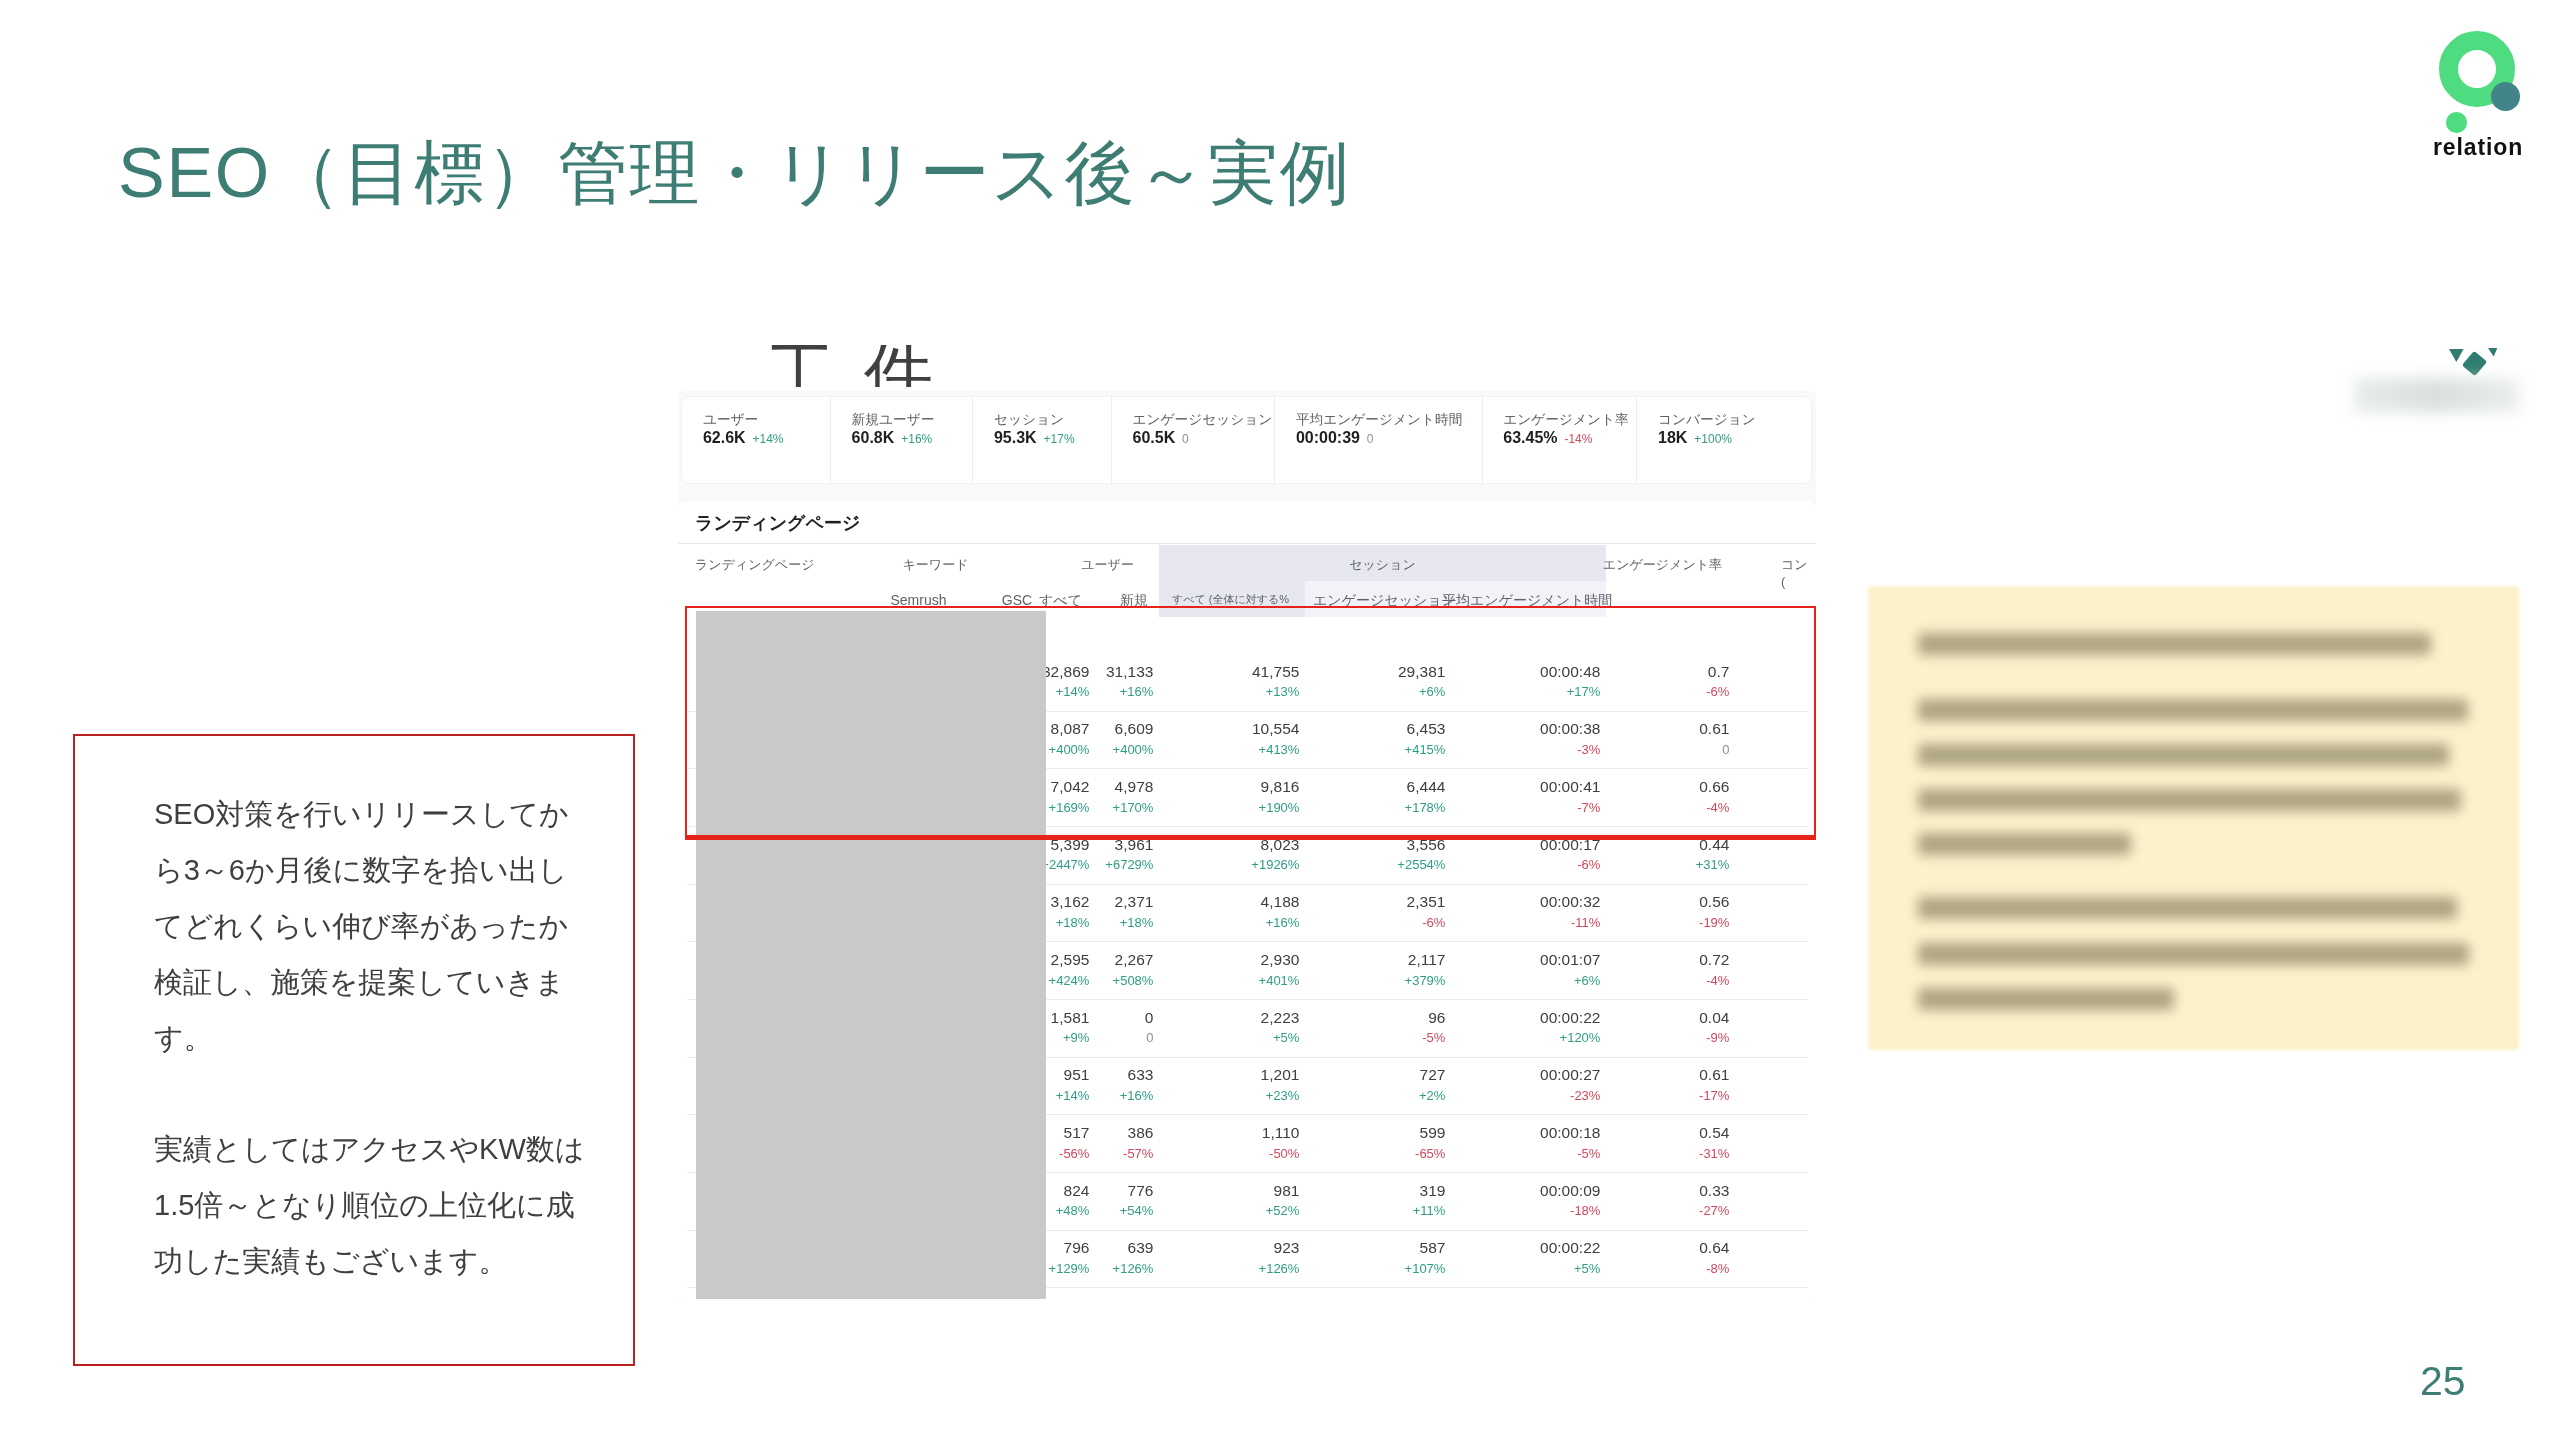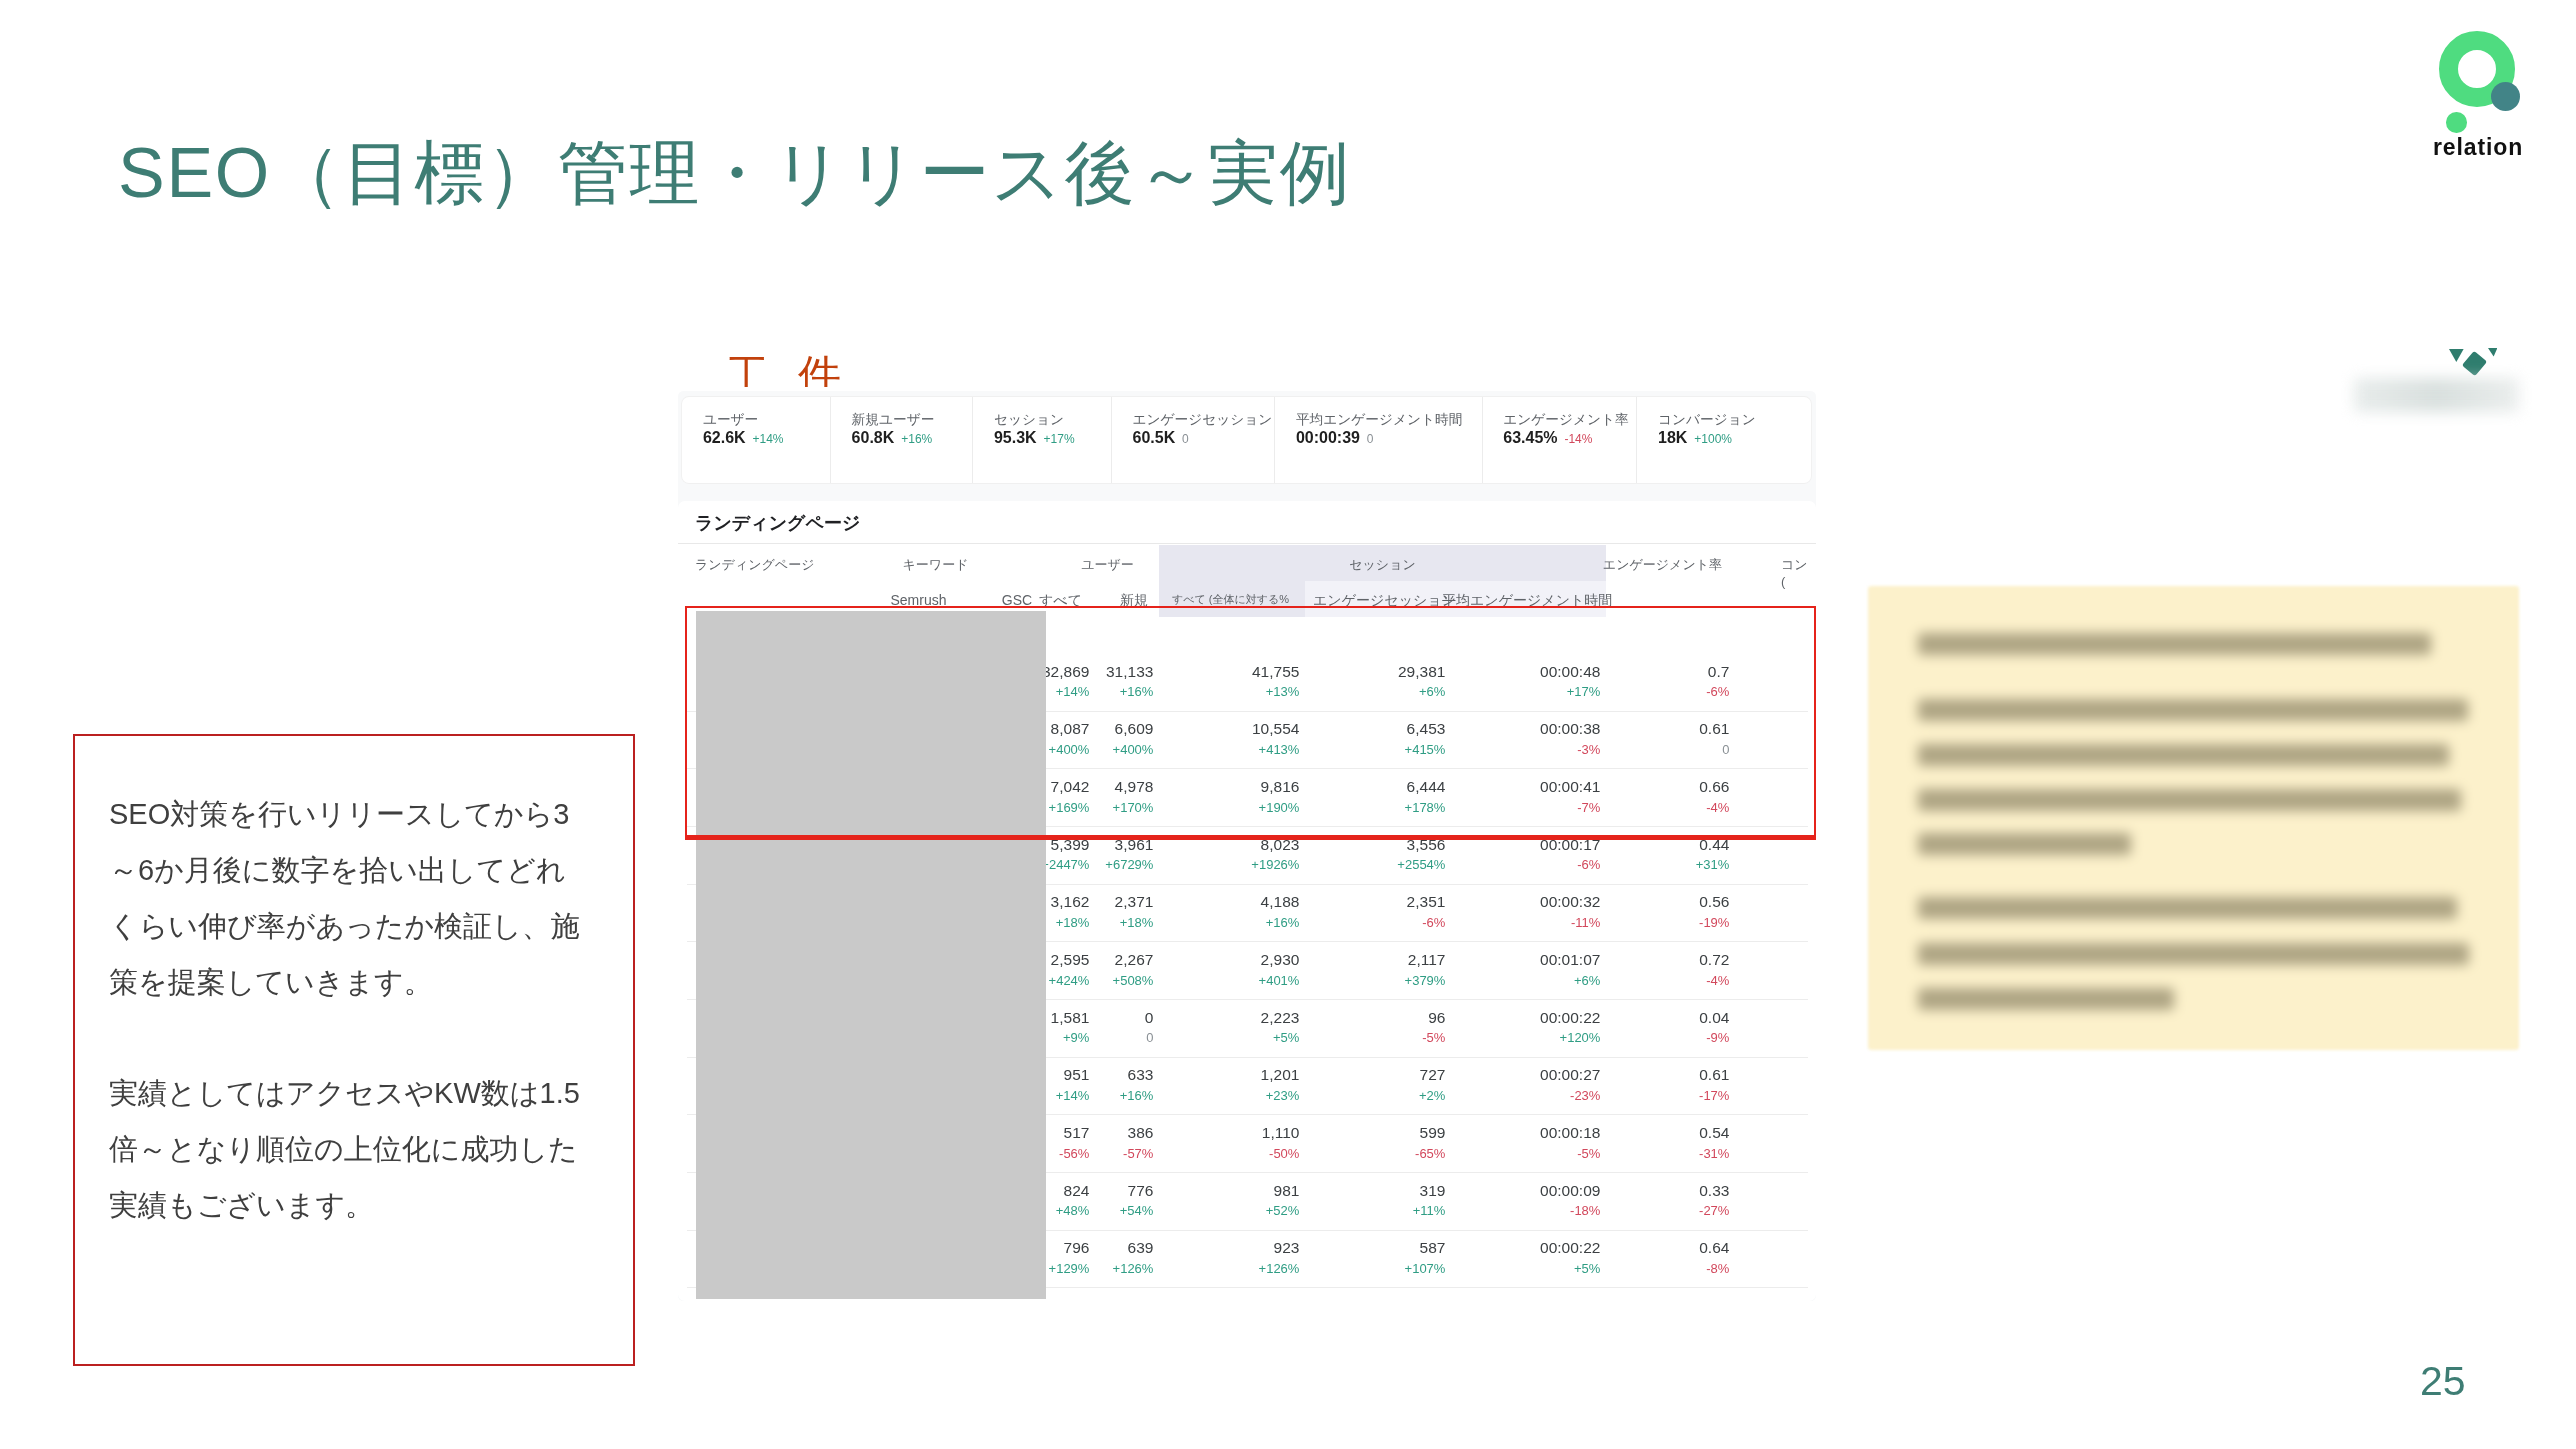--- a/index.html
+++ b/index.html
@@ -11,21 +11,21 @@
   .title{left:118px;top:127px;font-size:70px;letter-spacing:1.7px;color:#3e7d74;font-weight:500;}
 
   
   .logo-ring{left:2439px;top:31px;width:74px;height:74px;border:19px solid #4fdc80;border-radius:50%;box-sizing:content-box;width:38px;height:38px;}
   .logo-teal{left:2491px;top:82px;width:29px;height:29px;background:#428487;border-radius:50%;}
   .logo-dot{left:2446px;top:112px;width:20.6px;height:20.6px;background:#4fdc80;border-radius:50%;}
   .logo-text{left:2433px;top:134px;font-size:23px;font-weight:bold;color:#111;letter-spacing:0.9px;}
 
   
   .crop-head{left:726px;top:345px;width:275px;height:42px;overflow:hidden;}
-  .crop-head span{font-size:43px;font-weight:500;color:#c2410c;letter-spacing:29px;line-height:60px;display:block;}
+  .crop-head span{font-size:69px;font-weight:500;color:#404040;letter-spacing:29px;line-height:60px;display:block;margin-left:40px;}
 
   
   .ga-shot{left:678px;top:391px;width:1138px;height:910px;background:#f8f9fa;border-radius:5.2px;}
   .metrics-card{position:absolute;left:4.3px;top:6px;width:1129px;height:86px;background:#fff;border-radius:6.9px;display:flex;box-shadow:0 0 0 0.9px #f0f0f0;}
   .metric{position:relative;box-sizing:border-box;padding:13.7px 0 0 20.6px;border-left:0.9px solid #ececec;}
   .metric:first-child{border-left:none;}
   .m-label{font-size:13.7px;color:#5f6368;display:block;white-space:nowrap;}
   .m-row{margin-top:8.6px;white-space:nowrap;}
   .m-value{font-size:16px;font-weight:bold;color:#1f1f1f;}
   .m-delta{font-size:12px;margin-left:6.9px;}
@@ -45,21 +45,21 @@
   .cell{box-sizing:border-box;text-align:right;padding:7.7px 5.2px 0 0;}
   .c0{width:350px;} .c1{width:58px;} .c2{width:64px;} .c3{width:146px;} .c4{width:146px;} .c5{width:155px;} .c6{width:129px;} .c7{width:68px;}
   .cv{display:block;font-size:15.5px;color:#3c4043;line-height:19px;}
   .cd{display:block;font-size:13px;line-height:19px;margin-top:1.7px;}
   .g{color:#2f9d84;} .r{color:#d2485c;} .n{color:#8a9095;}
 
   .gray-block{left:696px;top:611px;width:350px;height:688px;background:#c9c9c9;}
   .red-box{left:685px;top:606px;width:1131px;height:234px;border:2.6px solid #e5231b;border-bottom-width:5.2px;box-sizing:border-box;}
 
   
-  .left-note{left:73px;top:734px;width:562px;height:632px;border:2.6px solid #bb2020;box-sizing:border-box;padding:50px 45px 0 34px;}
+  .left-note{left:73px;top:734px;width:562px;height:632px;border:2.6px solid #bb2020;box-sizing:border-box;padding:50px 45px 0 79px;}
   .left-note p{margin:0 0 55px 0;font-size:29px;line-height:56px;color:#3f3f3f;}
 
   
   .yellow-note{left:1868px;top:586px;width:651px;height:464px;background:#fcf1cb;border-radius:3.4px;filter:blur(1.7px);}
   .blur-line{position:absolute;left:50px;height:22px;background:#857c5e;border-radius:3.4px;filter:blur(6px);opacity:.65;}
 
   
   .frag1{left:2449px;top:349px;width:14.6px;height:13px;background:#2f7d6e;clip-path:polygon(0 0,100% 0,50% 100%);}
   .frag2{left:2466px;top:354px;width:17px;height:19px;background:#2f7d6e;transform:rotate(40deg);border-radius:2.6px;}
   .frag3{left:2488px;top:348px;width:9.4px;height:8.6px;background:#2f7d6e;clip-path:polygon(0 0,100% 0,60% 100%);}

